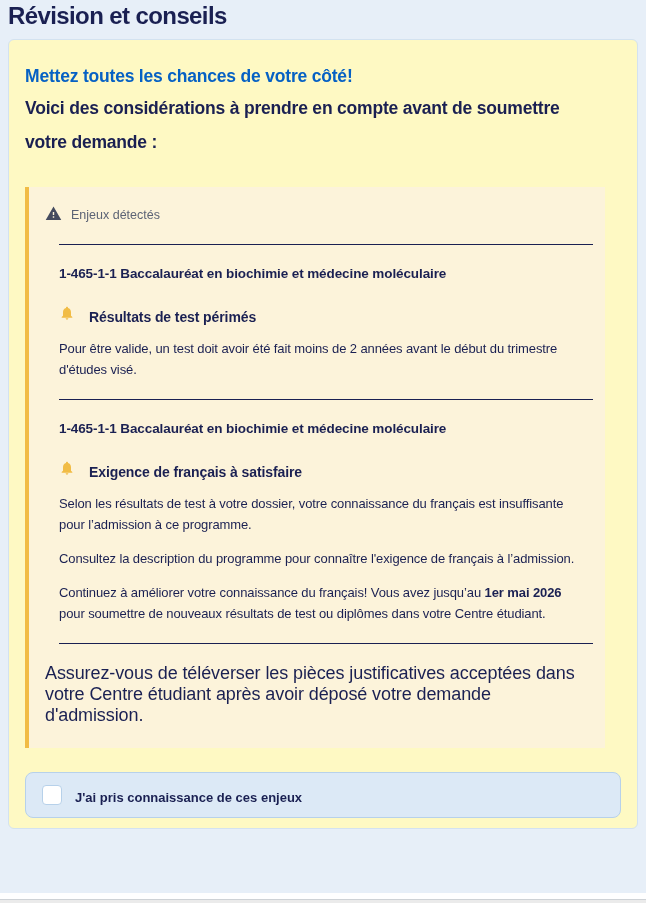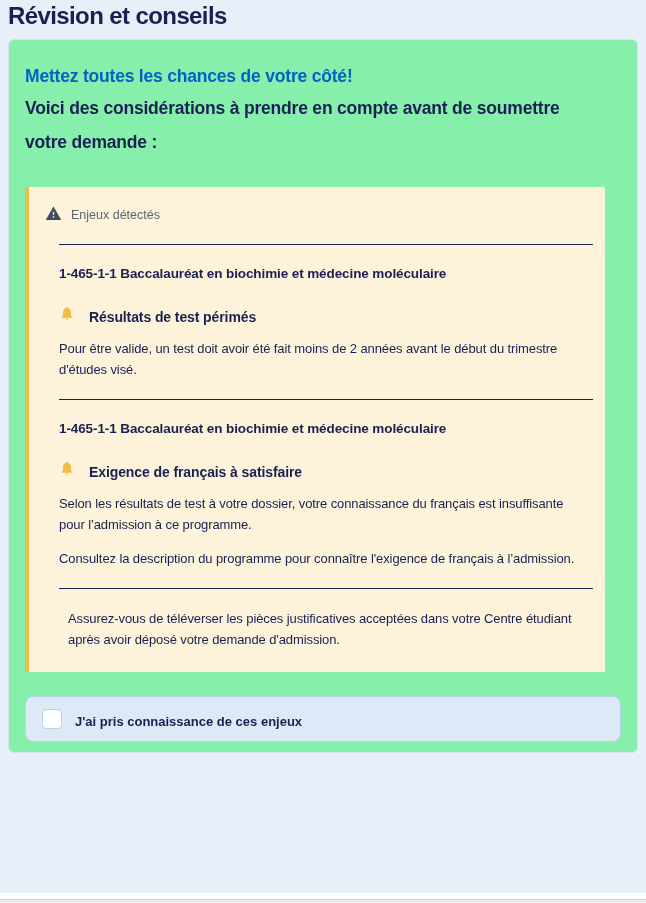--- a/index.html
+++ b/index.html
@@ -13,21 +13,21 @@
   .page-title {
     padding:2px 0 0 8px;
     font-size:24px;
     font-weight:bold;
     letter-spacing:-0.6px;
     color:var(--navy);
     margin-bottom:9px;
   }
   .card {
     margin:0 8px;
-    background:#86efac;
+    background:#fef9c3;
     border:1px solid var(--card-border,#d3e2f0);
     border-radius:6px;
     padding:26px 16px 10px 16px;
   }
   .headline-blue {
     font-size:17.5px;
     font-weight:bold;
     color:var(--blue,#0661c4);
     letter-spacing:-0.2px;
   }
@@ -81,26 +81,25 @@
   }
   .para {
     font-size:13px;
     line-height:21px;
     letter-spacing:-0.1px;
     margin-top:13px;
     max-width:528px;
     color:var(--navy);
   }
   .footer-note {
-    font-size:13px;
+    font-size:18px;
     line-height:21px;
     letter-spacing:-0.1px;
     max-width:545px;
     color:var(--navy);
-    margin-left:23px;
   }
   .ack-panel {
     margin-top:24px;
     background:var(--panel-blue,#dce9f6);
     border:1px solid var(--panel-border,#b7d1ea);
     border-radius:8px;
     padding:12px 16px;
     display:flex;
     align-items:flex-end;
     gap:13px;
@@ -169,20 +168,21 @@
         <div class="section">
           <div class="program-title">1-465-1-1 Baccalauréat en biochimie et médecine moléculaire</div>
           <div class="issue-head">
             <span><svg width="16" height="16" viewBox="0 0 24 24" fill="#f1bc45" aria-hidden="true">
                 <path d="M12 22c1.1 0 2-.9 2-2h-4c0 1.1.9 2 2 2zm6-6v-5c0-3.07-1.63-5.64-4.5-6.32V4c0-.83-.67-1.5-1.5-1.5S10.5 3.17 10.5 4v.68C7.64 5.36 6 7.92 6 11v5l-2 2v1h16v-1l-2-2z"></path>
               </svg></span>
             <span class="issue-title">Exigence de français à satisfaire</span>
           </div>
           <p class="para"><span>Selon les résultats de test à votre dossier, votre connaissance du français est insuffisante pour l’admission à ce programme.</span></p>
           <p class="para"><span>Consultez la description du programme pour connaître l'exigence de français à l’admission.</span></p>
+          <p class="para"><span>Continuez à améliorer votre connaissance du français! Vous avez jusqu’au </span><strong>1er mai 2026</strong><span> pour soumettre de nouveaux résultats de test ou diplômes dans votre Centre étudiant.</span></p>
         </div>
         <div class="divider"></div>
       </div>
 
     <div class="footer-note">Assurez-vous de téléverser les pièces justificatives acceptées dans votre Centre étudiant après avoir déposé votre demande d'admission.</div>
   </div>
 
   <div class="ack-panel" role="group">
     <div class="checkbox" role="checkbox" aria-checked="false"></div>
     <div class="ack-label">J'ai pris connaissance de ces enjeux</div>

